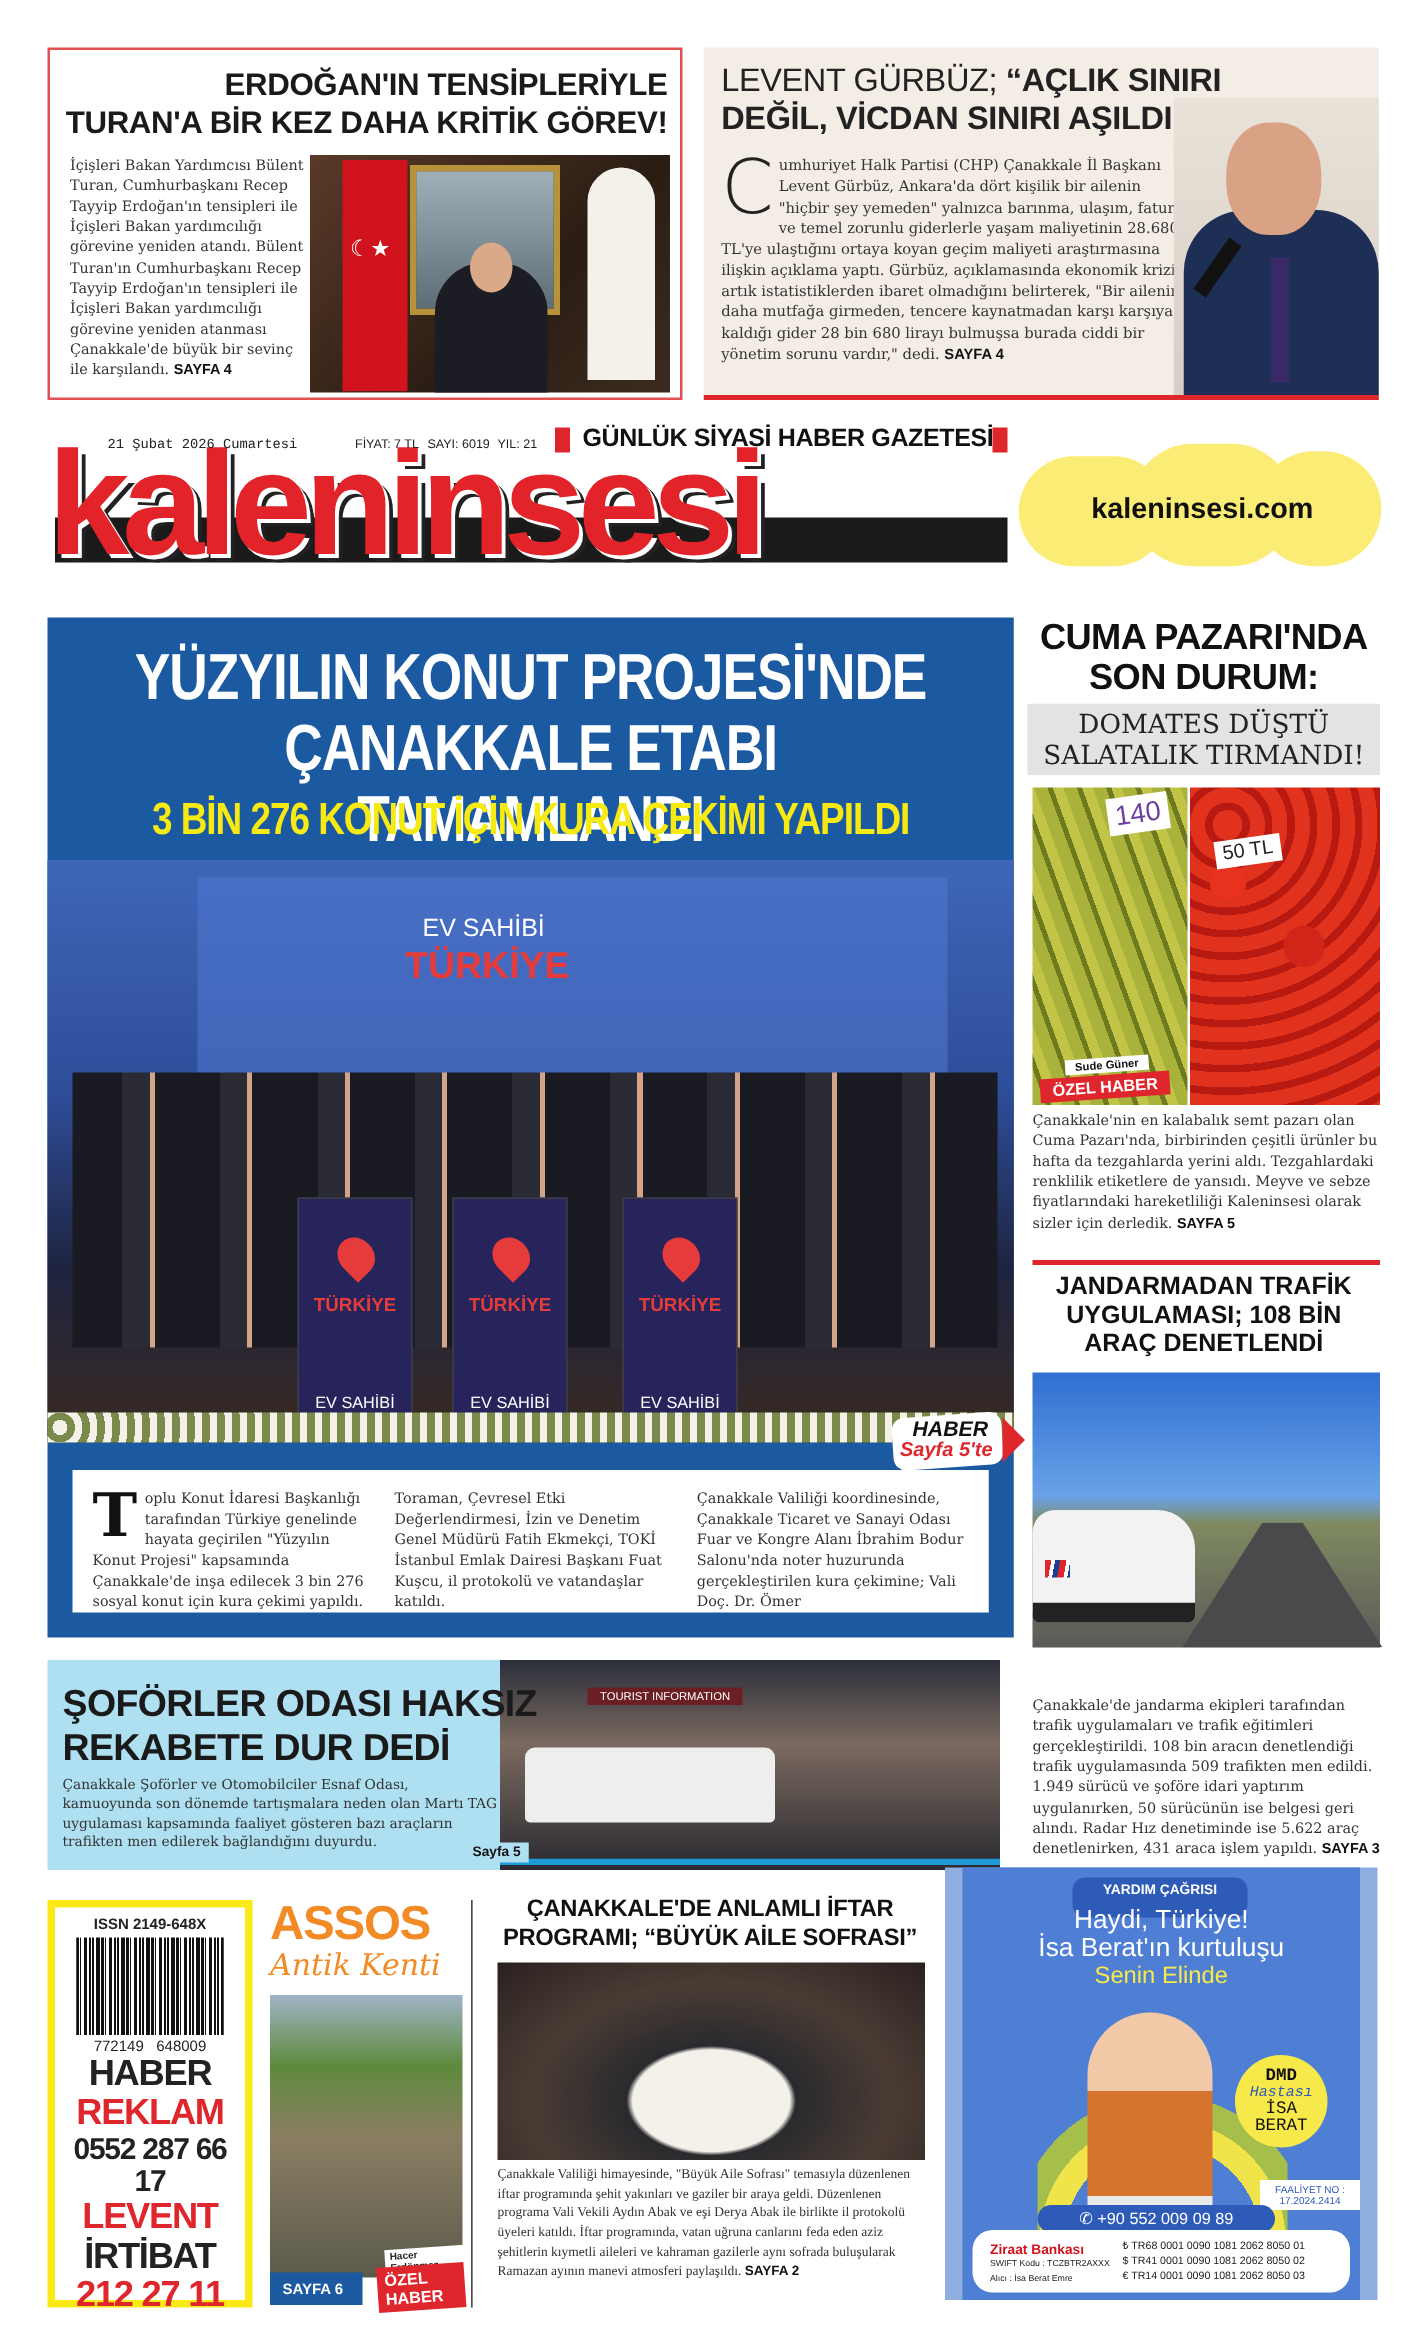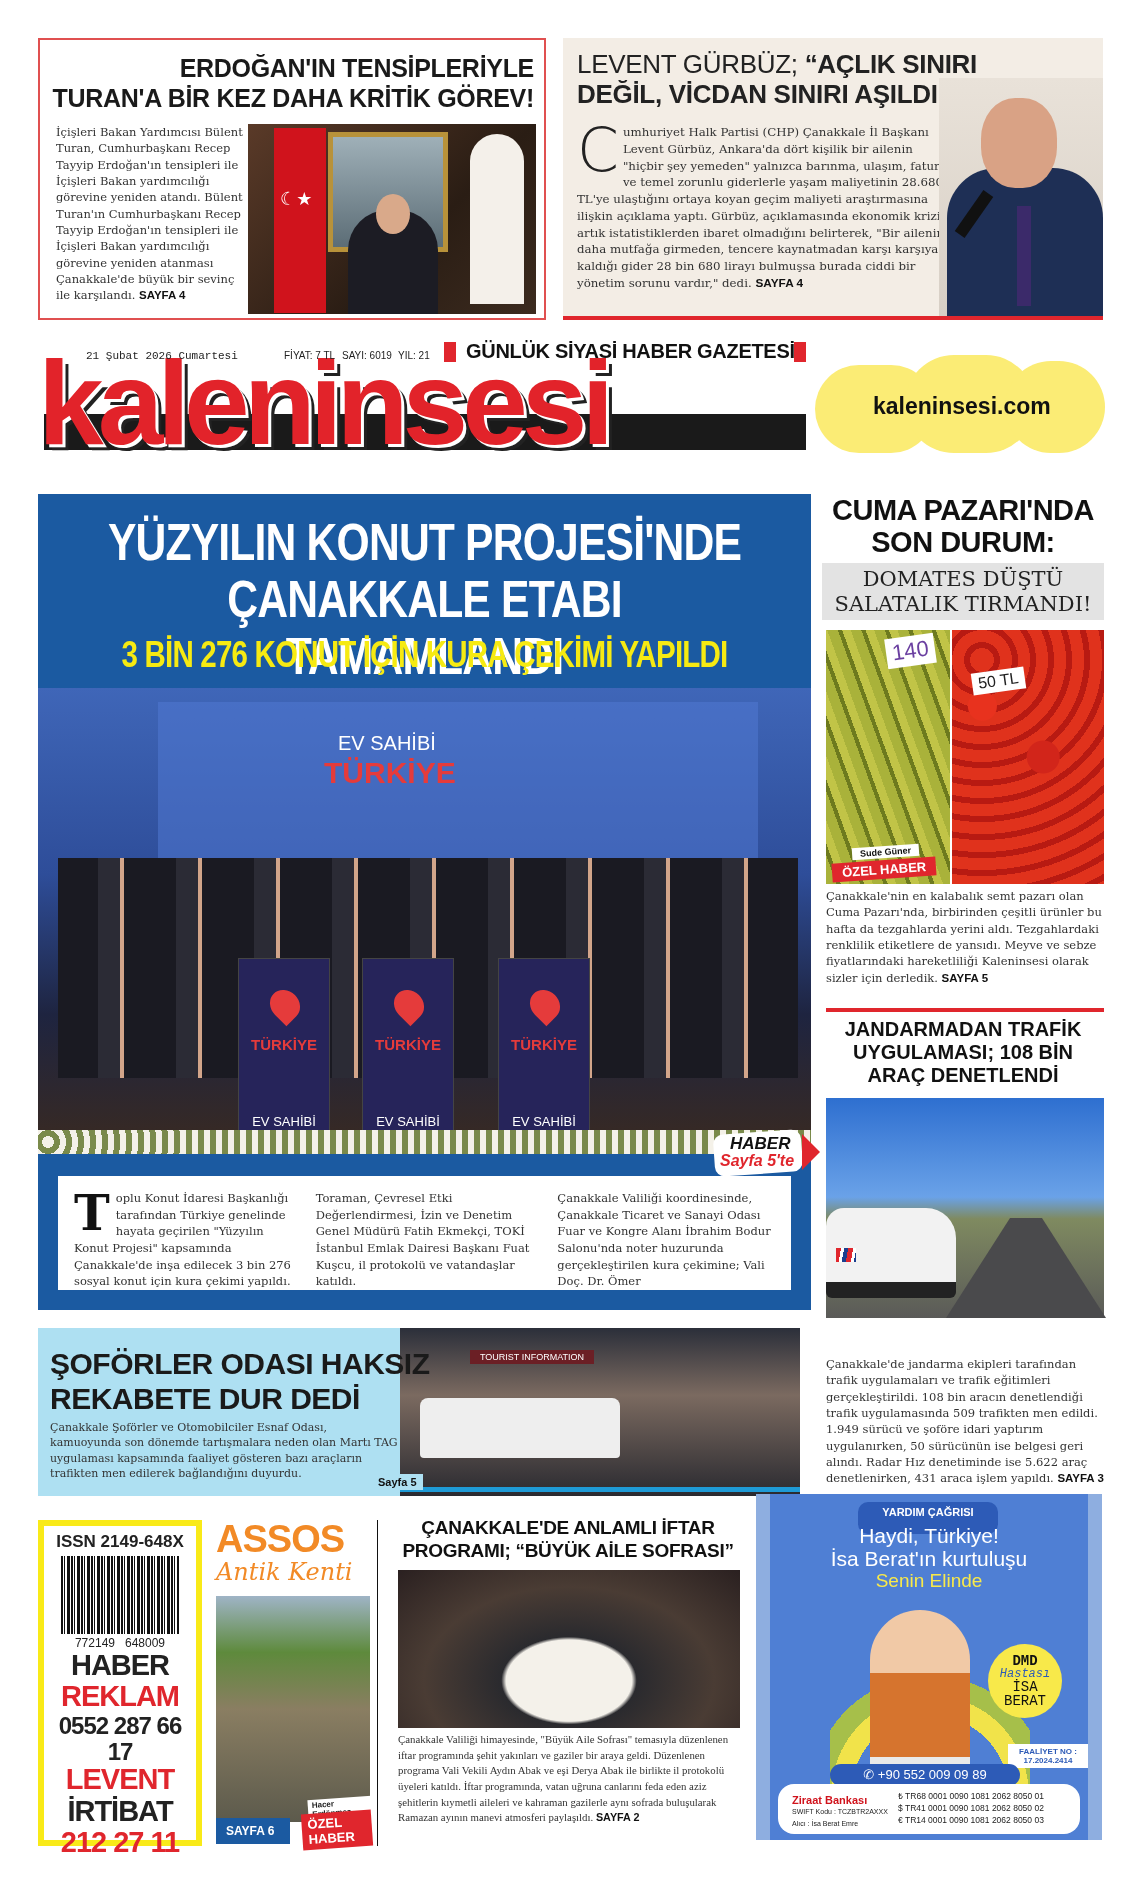--- a/index.html
+++ b/index.html
@@ -93,21 +93,21 @@
 #sofor h2{position:absolute;left:12px;top:18px;font-family:"Liberation Sans",sans-serif;font-weight:900;font-size:30px;line-height:1.17;color:#1a1a1a;letter-spacing:-0.5px;z-index:2}
 #sofor .txt{position:absolute;left:12px;top:92px;width:348px;font-size:11px;line-height:1.4;color:#333}
 #sofor .img{position:absolute;left:362px;top:0;width:400px;height:168px;background:linear-gradient(#2b2f3a,#7b6a60 40%,#2a2a30)}
 .truck{position:absolute;left:20px;top:70px;width:200px;height:60px;background:#eee;border-radius:8px 8px 4px 4px}
 .ti{position:absolute;left:70px;top:22px;background:#6b1f25;color:#fff;font-family:"Liberation Sans",sans-serif;font-size:9px;padding:2px 10px}
 .sayfatag{position:absolute;left:334px;top:146px;background:#aee0f2;font-family:"Liberation Sans",sans-serif;font-weight:bold;font-size:11px;padding:2px 6px;color:#111;z-index:3}
 .blueline{position:absolute;left:0;bottom:4px;width:100%;height:5px;background:#1e9ad6}
 
 
 #issn{left:38px;top:1520px;width:164px;height:326px;border:6px solid #f9ea18;background:#fff;text-align:center}
-.issn-l{font-family:"Liberation Sans",sans-serif;font-weight:bold;font-size:17px;margin-top:6px}
+.issn-l{font-family:"Liberation Sans",sans-serif;font-weight:bold;font-size:12px;margin-top:6px}
 .barcode{margin:4px auto 0;width:118px;height:78px;background:repeating-linear-gradient(90deg,#111 0 2px,#fff 2px 3px,#111 3px 4px,#fff 4px 6px,#111 6px 9px,#fff 9px 10px)}
 .bcnum{font-family:"Liberation Sans",sans-serif;font-size:12px;margin-top:2px}
 .big{font-family:"Liberation Sans",sans-serif;font-weight:900;font-size:29px;line-height:1.08;letter-spacing:-1px}
 .red{color:#e0262d}
 #assos{left:216px;top:1520px;width:156px;height:326px}
 .assos-t{font-family:"Liberation Sans",sans-serif;font-weight:900;font-size:38px;color:#f28a26;line-height:1;letter-spacing:-1px}
 .assos-s{font-family:"DejaVu Serif",serif;font-style:italic;font-size:24px;color:#f28a26}
 #assos .img{position:absolute;left:0;top:76px;width:154px;height:226px;background:linear-gradient(#9fb4c6 0%,#5e8a3c 25%,#8a7e62 50%,#5c5a4c 100%)}
 .sayfa6{position:absolute;left:0;top:298px;width:74px;height:26px;background:#1b5aa1;color:#fff;font-family:"Liberation Sans",sans-serif;font-weight:bold;font-size:12px;line-height:26px;padding-left:10px}
 .hacer{position:absolute;left:92px;top:278px;background:#fff;font-family:"Liberation Sans",sans-serif;font-size:8px;font-weight:bold;padding:1px 4px;transform:rotate(-4deg)}
@@ -119,21 +119,21 @@
 #iftar .txt{position:absolute;left:6px;top:216px;width:346px;font-size:10.8px;line-height:1.45;color:#333;font-family:"Liberation Serif",serif;font-stretch:condensed}
 #ad{left:756px;top:1494px;width:346px;height:346px;background:#8eaee0}
 .adin{position:absolute;left:14px;top:0;width:318px;height:346px;background:#4f7fd4}
 .yard{position:absolute;left:88px;top:8px;width:140px;height:32px;border-radius:10px;background:#2d5bb7;color:#fff;font-family:"Liberation Sans",sans-serif;font-weight:bold;font-size:11px;text-align:center;line-height:20px}
 .haydi{position:absolute;left:0;right:0;top:30px;text-align:center;color:#fff;font-family:"Liberation Sans",sans-serif;font-size:21px;line-height:1.1}
 .elinde{position:absolute;left:0;right:0;top:76px;text-align:center;color:#f8e94a;font-family:"Liberation Sans",sans-serif;font-size:19px}
 .kid{position:absolute;left:100px;top:116px;width:100px;height:184px;border-radius:50px 50px 10px 10px;background:linear-gradient(#f1c9a6 0 34%,#d6742e 34% 80%,#e9e9e9 80%)}
 .rainbow{position:absolute;left:60px;top:130px;width:200px;height:170px;border-radius:100px 100px 0 0;background:radial-gradient(circle at 50% 100%,transparent 40%,#f1e34a 40% 50%,#a6bf4a 50% 60%,transparent 60%)}
 .dmd{position:absolute;left:218px;top:150px;width:74px;height:74px;border-radius:50%;background:#f8e94a;text-align:center;font-family:Liberation Mono, monospace;line-height:1;padding-top:10px;font-size:14px;color:#111}
 .dmd i{display:block;color:#2d5bb7;font-size:12px}
-.faal{position:absolute;left:238px;top:250px;font-family:"Liberation Sans",sans-serif;font-weight:bold;font-size:8px;color:#2d5bb7;text-align:center;background:#fff;padding:3px}
+.faal{position:absolute;left:238px;top:250px;font-family:"Liberation Sans",sans-serif;font-weight:normal;font-size:8px;color:#2d5bb7;text-align:center;background:#fff;padding:3px}
 .phone{position:absolute;left:60px;top:270px;width:190px;height:22px;border-radius:11px;background:#2d5bb7;color:#fff;font-family:"Liberation Sans",sans-serif;font-size:13px;line-height:22px;text-align:center}
 .bank{position:absolute;left:8px;top:290px;width:302px;height:50px;background:#fff;border-radius:16px;font-family:"Liberation Sans",sans-serif;font-size:8.5px;color:#222}
 .bank .zb{position:absolute;left:14px;top:10px;color:#d0131c;font-weight:bold;font-size:11px}
 .bank .sw{position:absolute;left:14px;top:24px;font-size:7px}
 .bank .al{position:absolute;left:14px;top:36px;font-size:7px}
 .bank .ibans{position:absolute;left:120px;top:6px;line-height:1.42}
 </style>
 </head>
 <body>
 

